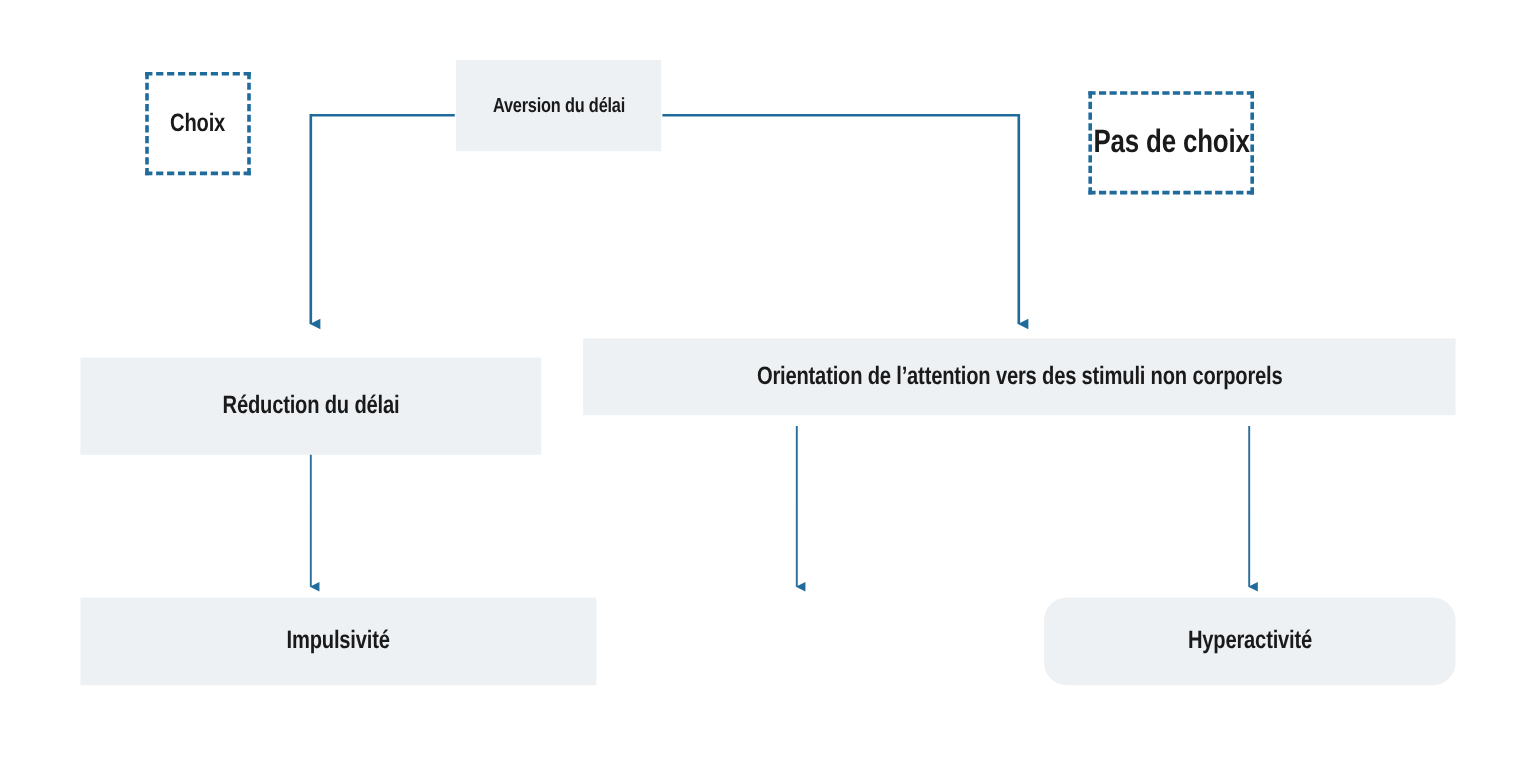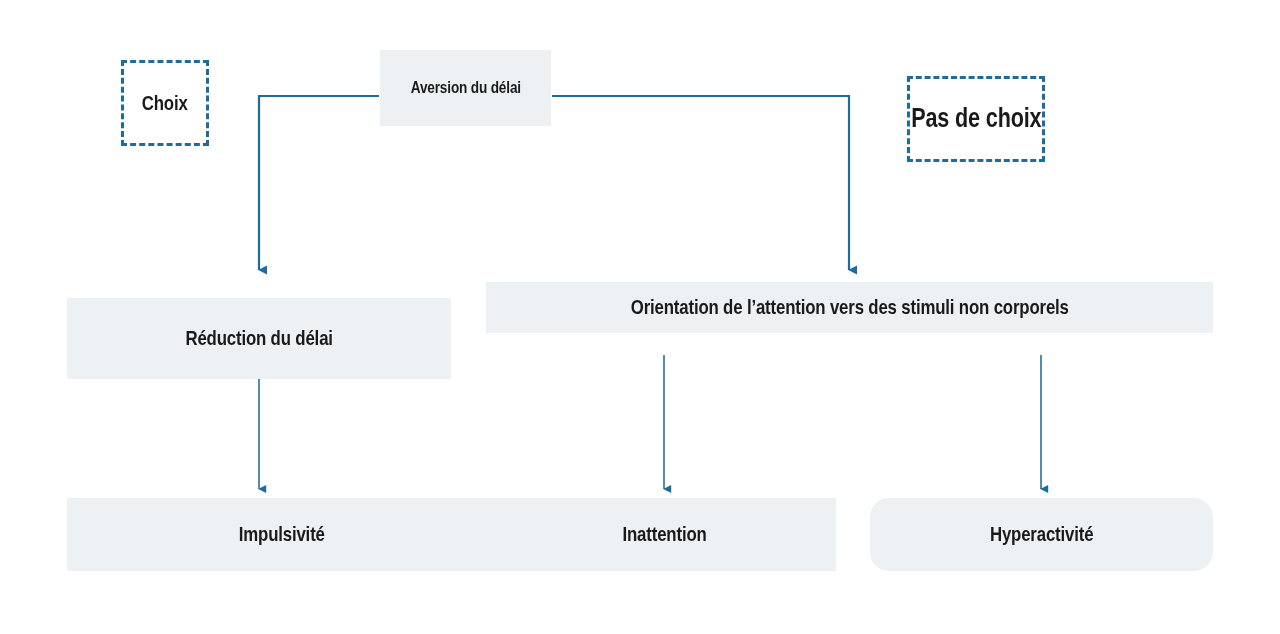--- a/index.html
+++ b/index.html
@@ -43,21 +43,21 @@
     display: block;
     transform: scaleX(0.80);
     transform-origin: center center;
     white-space: nowrap;
   }
   
   #node-choix          { left: 121px; top: 60px;  width: 88px;  height: 86px;  font-size: 21px; }
   #node-aversion       { left: 380px; top: 50px;  width: 171px; height: 76px;  font-size: 17px; }
   #node-pas-de-choix   { left: 907px; top: 76px;  width: 138px; height: 86px;  font-size: 27px; }
   #node-reduction      { left: 67px;  top: 298px; width: 384px; height: 81px;  font-size: 21px; }
-  #node-orientation    { left: 486px; top: 282px; width: 727px; height: 51px;  font-size: 21px; justify-content: center; }
+  #node-orientation    { left: 486px; top: 282px; width: 727px; height: 64px;  font-size: 21px; justify-content: center; }
   #node-impulsivite    { left: 67px;  top: 498px; width: 430px; height: 73px;  font-size: 21px; }
   #node-inattention    { left: 494px; top: 498px; width: 342px; height: 73px;  font-size: 21px; }
   #node-hyperactivite  { left: 870px; top: 498px; width: 343px; height: 73px;  font-size: 21px; border-radius: 19px; }
 
   #connectors {
     position: absolute;
     left: 0;
     top: 0;
     width: 1280px;
     height: 634px;
@@ -107,21 +107,18 @@
   </div>
 
   <div id="node-orientation" class="node node-filled">
     <span class="label">Orientation de l’attention vers des stimuli non corporels</span>
   </div>
 
   <div id="node-impulsivite" class="node node-filled">
     <span class="label">Impulsivité</span>
   </div>
 
-  <div id="node-inattention" class="node node-filled">
-    <span class="label">Inattention</span>
-  </div>
 
   <div id="node-hyperactivite" class="node node-filled">
     <span class="label">Hyperactivité</span>
   </div>
 
 </div>
 
 </body></html>

